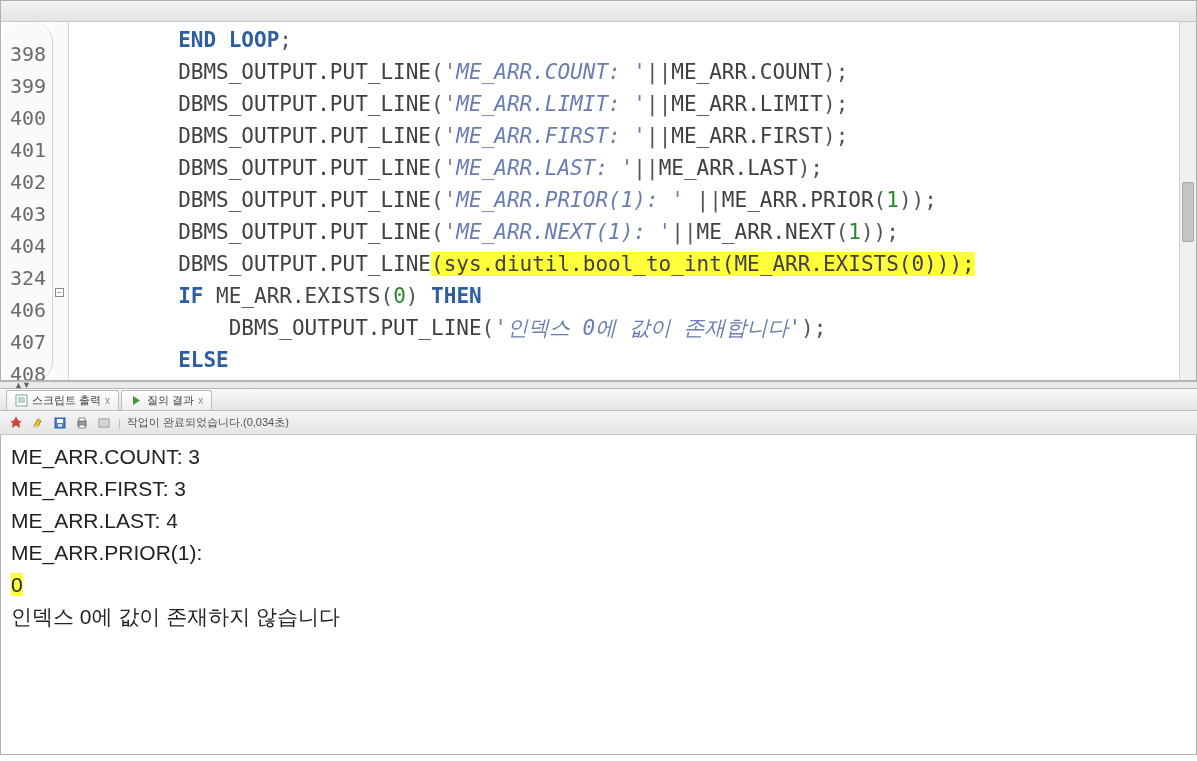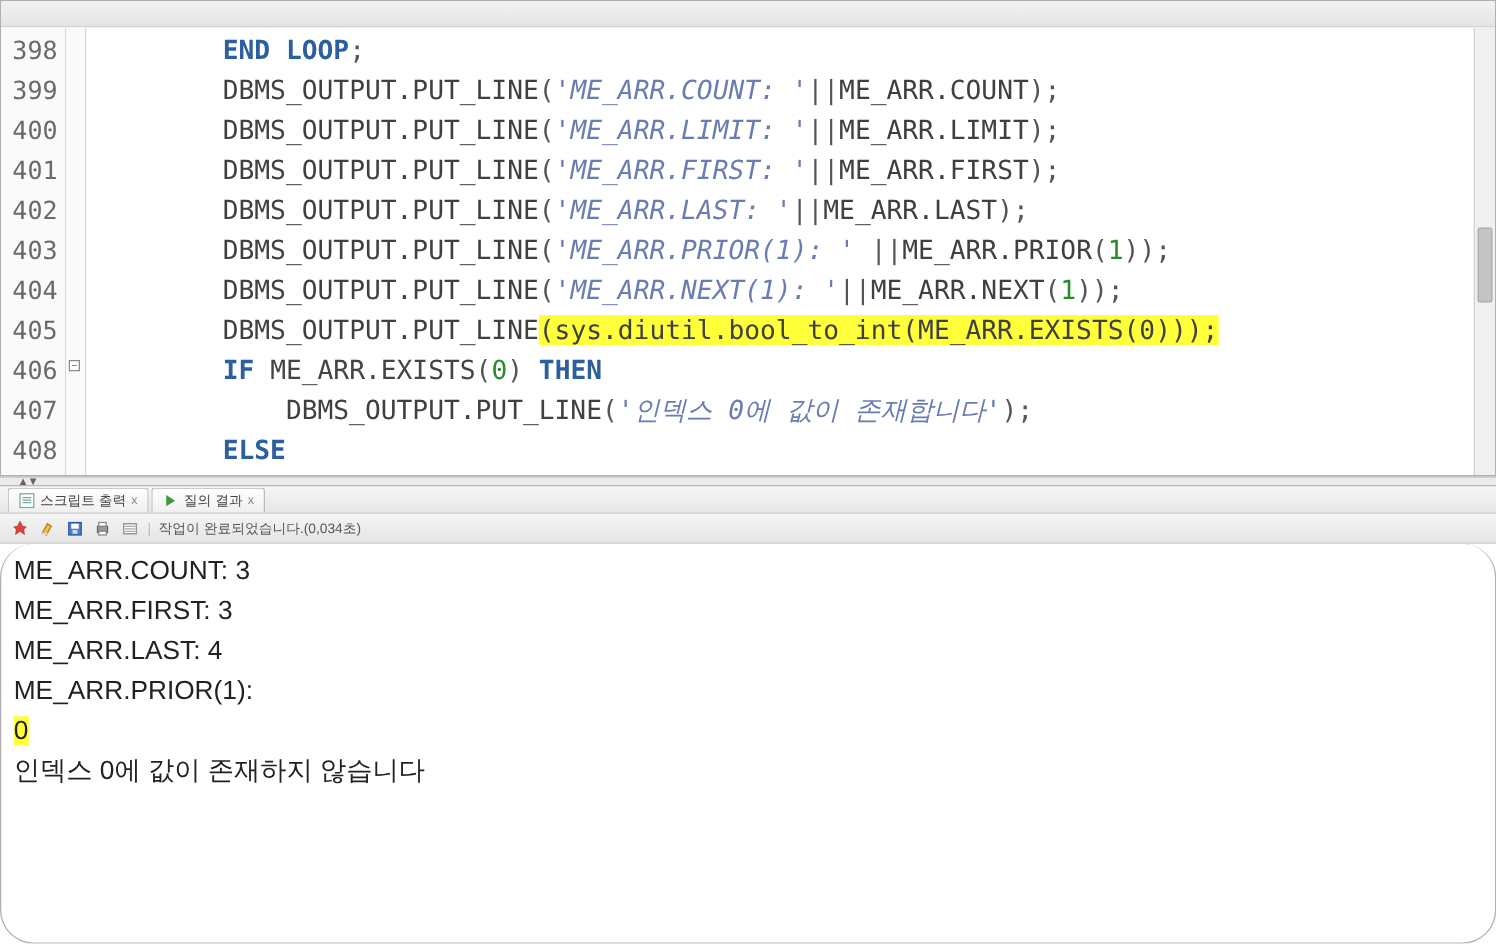--- a/index.html
+++ b/index.html
@@ -1,21 +1,21 @@
 <!DOCTYPE html>
 <html><head>
 <meta charset="utf-8">
 <style>
 * { margin:0; padding:0; box-sizing:border-box; }
 body { font-family:"Malgun Gothic","Segoe UI",Arial,sans-serif; background:#fff; font-size:14px; }
 
 .editor-wrap { border:1px solid #b0b0b0; height:381px; overflow:hidden; position:relative; }
 .editor-header { height:21px; background:linear-gradient(#f2f2f2,#e4e4e4); border-bottom:1px solid #c8c8c8; display:flex; font-size:11px; color:#555; padding:0 6px; align-items:center; }
 .code-area { display:flex; height:360px; overflow:hidden; background:#fff; }
-.gutter { background:#fafafa; border-right:1px solid #d6d6d6; text-align:right; color:#6a6a6a; font-family:Consolas,monospace; font-size:20px; padding:2px 6px 2px 4px; user-select:none; min-width:52px; }
+.gutter { background:#fafafa; border-right:1px solid #d6d6d6; text-align:right; color:#6a6a6a; font-family:Consolas,monospace; font-size:20px; padding:16px 6px 2px 4px; user-select:none; min-width:52px;border-radius:20px; }
 .gutter .ln { height:32px; line-height:32px; position:relative; }
 .fold-col { width:16px; border-right:1px solid #d6d6d6; background:#fafafa; }
 .fold-col .ln { height:32px; position:relative; }
 .fold-mark { position:absolute; left:2px; top:10px; width:9px; height:9px; border:1px solid #8a8a8a; font-size:8px; line-height:7px; text-align:center; color:#555; background:#fff; }
 .code { flex:1; padding:2px 0 2px 8px; font-family:Consolas,"Malgun Gothic",monospace; font-size:21px; line-height:32px; white-space:pre; overflow:hidden; }
 .code .row { height:32px; }
 .kw { color:#2b5fa0; font-weight:600; }
 .fn { color:#404040; }
 .str { color:#6a7db0;font-style:italic; }
 .num { color:#2a8a2a; }
@@ -31,41 +31,41 @@
 
 .tabs { height:22px; background:linear-gradient(#f7f7f7,#e6e6e6); border-bottom:1px solid #bcbcbc; display:flex; align-items:flex-end; padding-left:6px; font-size:11px; }
 .tab { height:20px; border:1px solid #bcbcbc; border-bottom:none; background:linear-gradient(#fff,#efefef); border-radius:3px 3px 0 0; padding:0 8px; margin-right:2px; display:flex; align-items:center; gap:4px; color:#444;margin-top:28px; }
 .tab .close { color:#888; font-size:10px; }
 .tab-icon { width:13px; height:13px; display:inline-block; }
 
 .toolbar { height:24px; background:linear-gradient(#f5f5f5,#e4e4e4); border-bottom:1px solid #c8c8c8; display:flex; align-items:center; gap:6px; padding:0 8px; font-size:11px; color:#555; }
 .toolbar .sep { color:#bbb; }
 .tb-btn { width:16px; height:16px; display:inline-flex; align-items:center; justify-content:center; cursor:pointer; }
 
-.output { border-left:1px solid #b0b0b0; border-right:1px solid #b0b0b0; border-bottom:1px solid #b0b0b0; min-height:320px; font-family:"Malgun Gothic",Arial,sans-serif; font-size:21px; line-height:32px; padding:6px 10px; color:#222;border-radius:27px; }
+.output { border-left:1px solid #b0b0b0; border-right:1px solid #b0b0b0; border-bottom:1px solid #b0b0b0; min-height:320px; font-family:"Malgun Gothic",Arial,sans-serif; font-size:21px; line-height:32px; padding:6px 10px; color:#222; }
 .output .row { height:32px; }
 .out-hl { background:#ffff3a; }
 
 svg { display:block; }
 </style>
 </head>
 <body>
 
 <div class="editor-wrap">
   <div class="editor-header"></div>
   <div class="code-area">
     <div class="gutter" id="gutter">
         <div class="ln">398</div>
         <div class="ln">399</div>
         <div class="ln">400</div>
         <div class="ln">401</div>
         <div class="ln">402</div>
         <div class="ln">403</div>
         <div class="ln">404</div>
-        <div class="ln">405</div>
+        <div class="ln">324</div>
         <div class="ln">406</div>
         <div class="ln">407</div>
         <div class="ln">408</div>
       </div>
     <div class="fold-col" id="foldcol">
         <div class="ln"></div>
         <div class="ln"></div>
         <div class="ln"></div>
         <div class="ln"></div>
         <div class="ln"></div>

